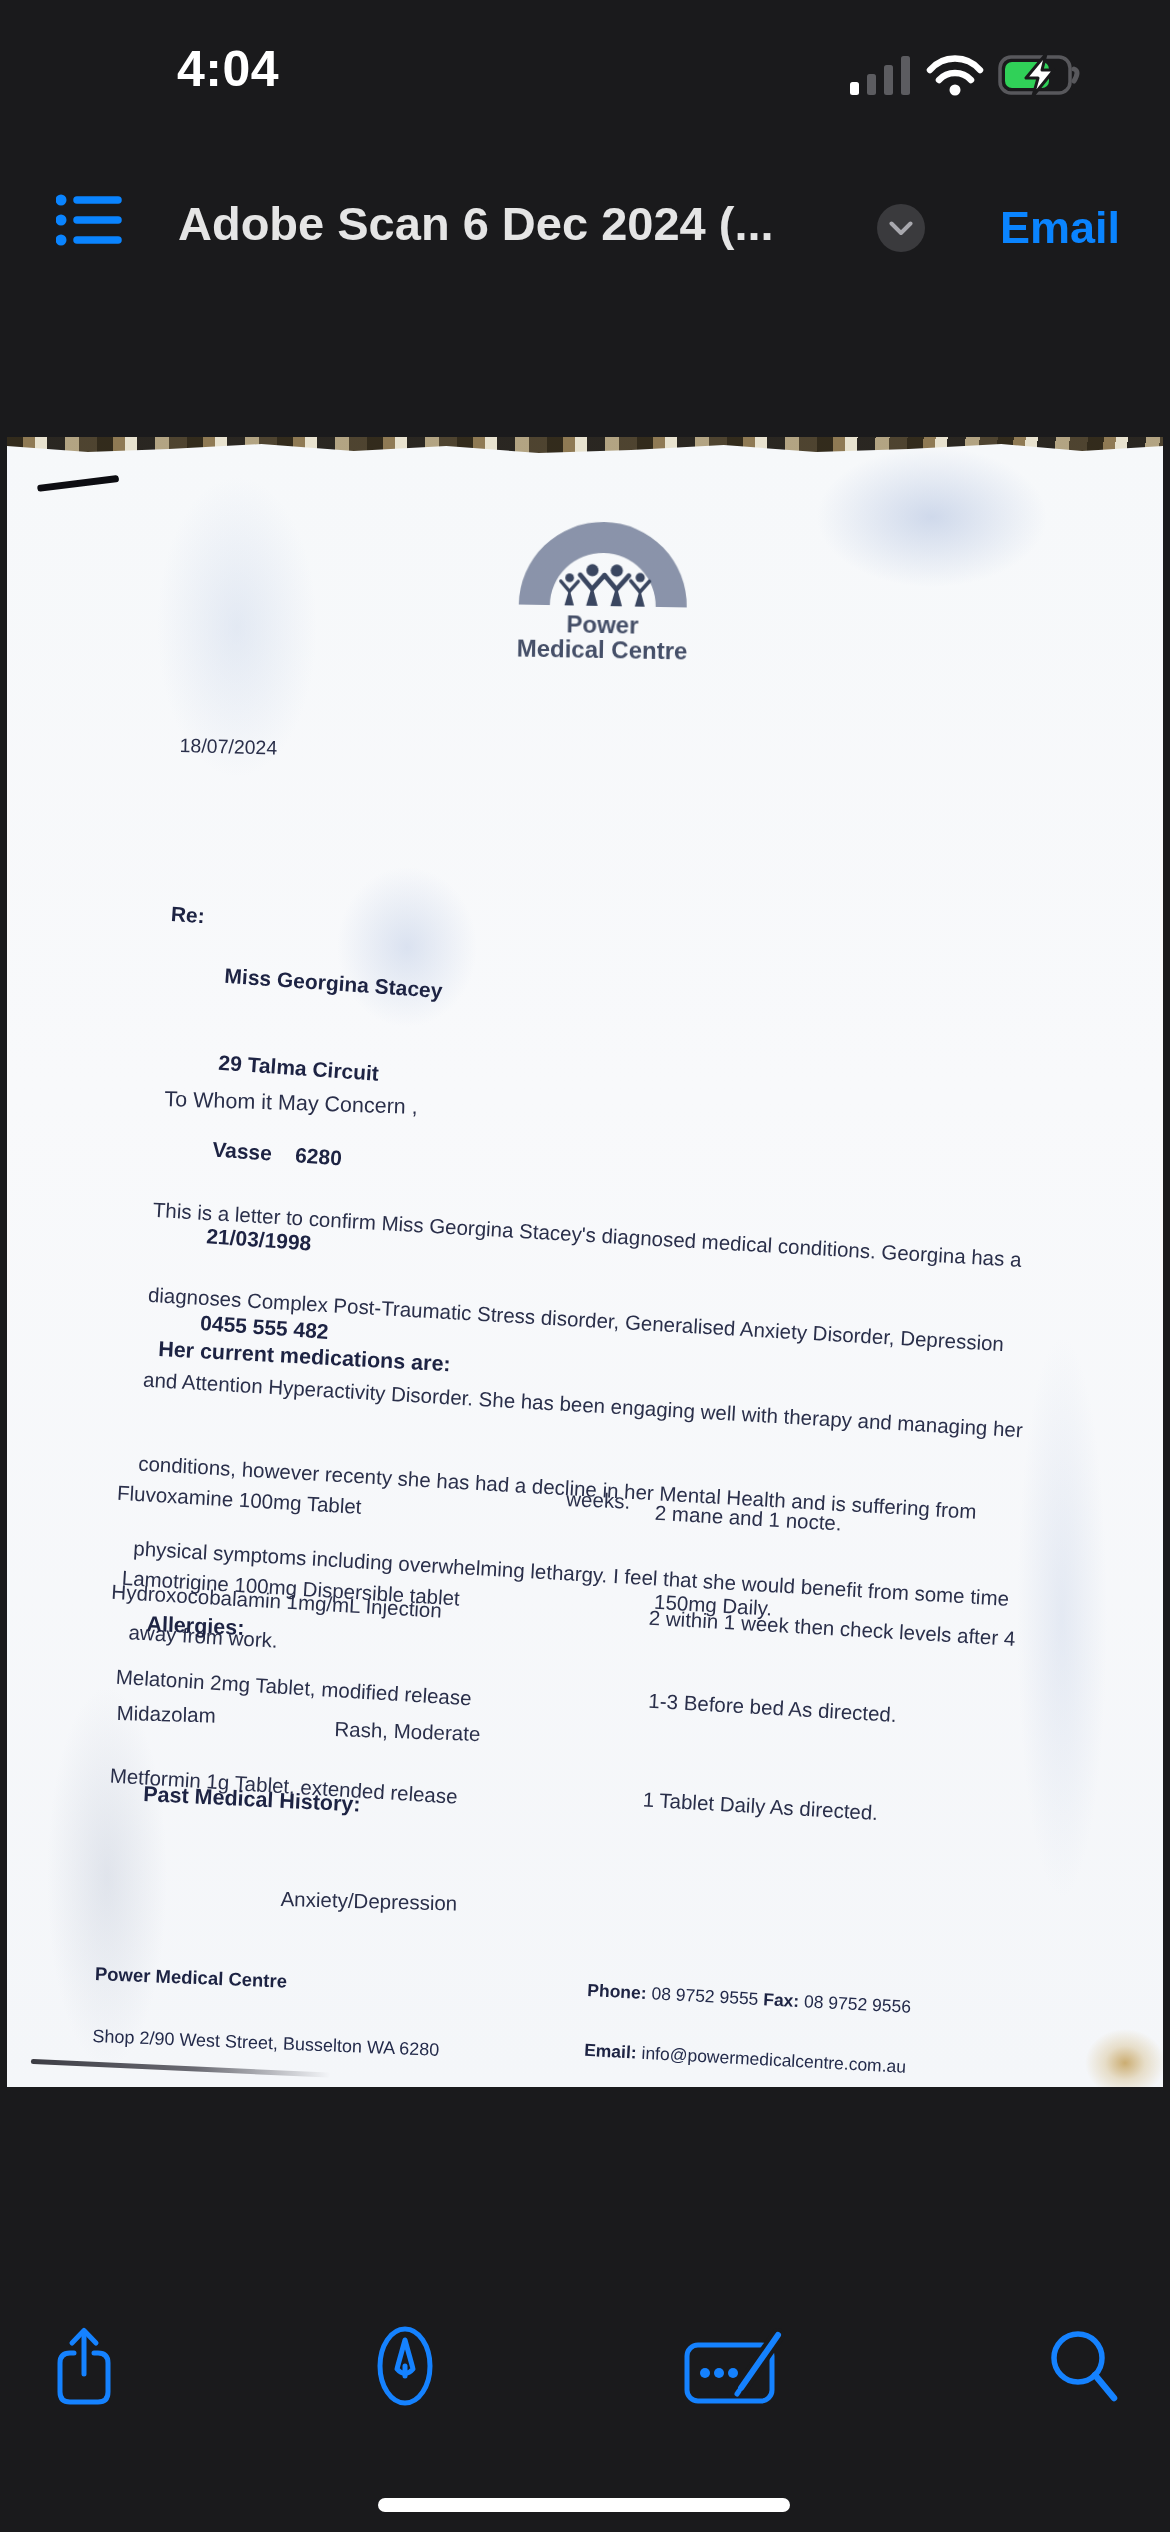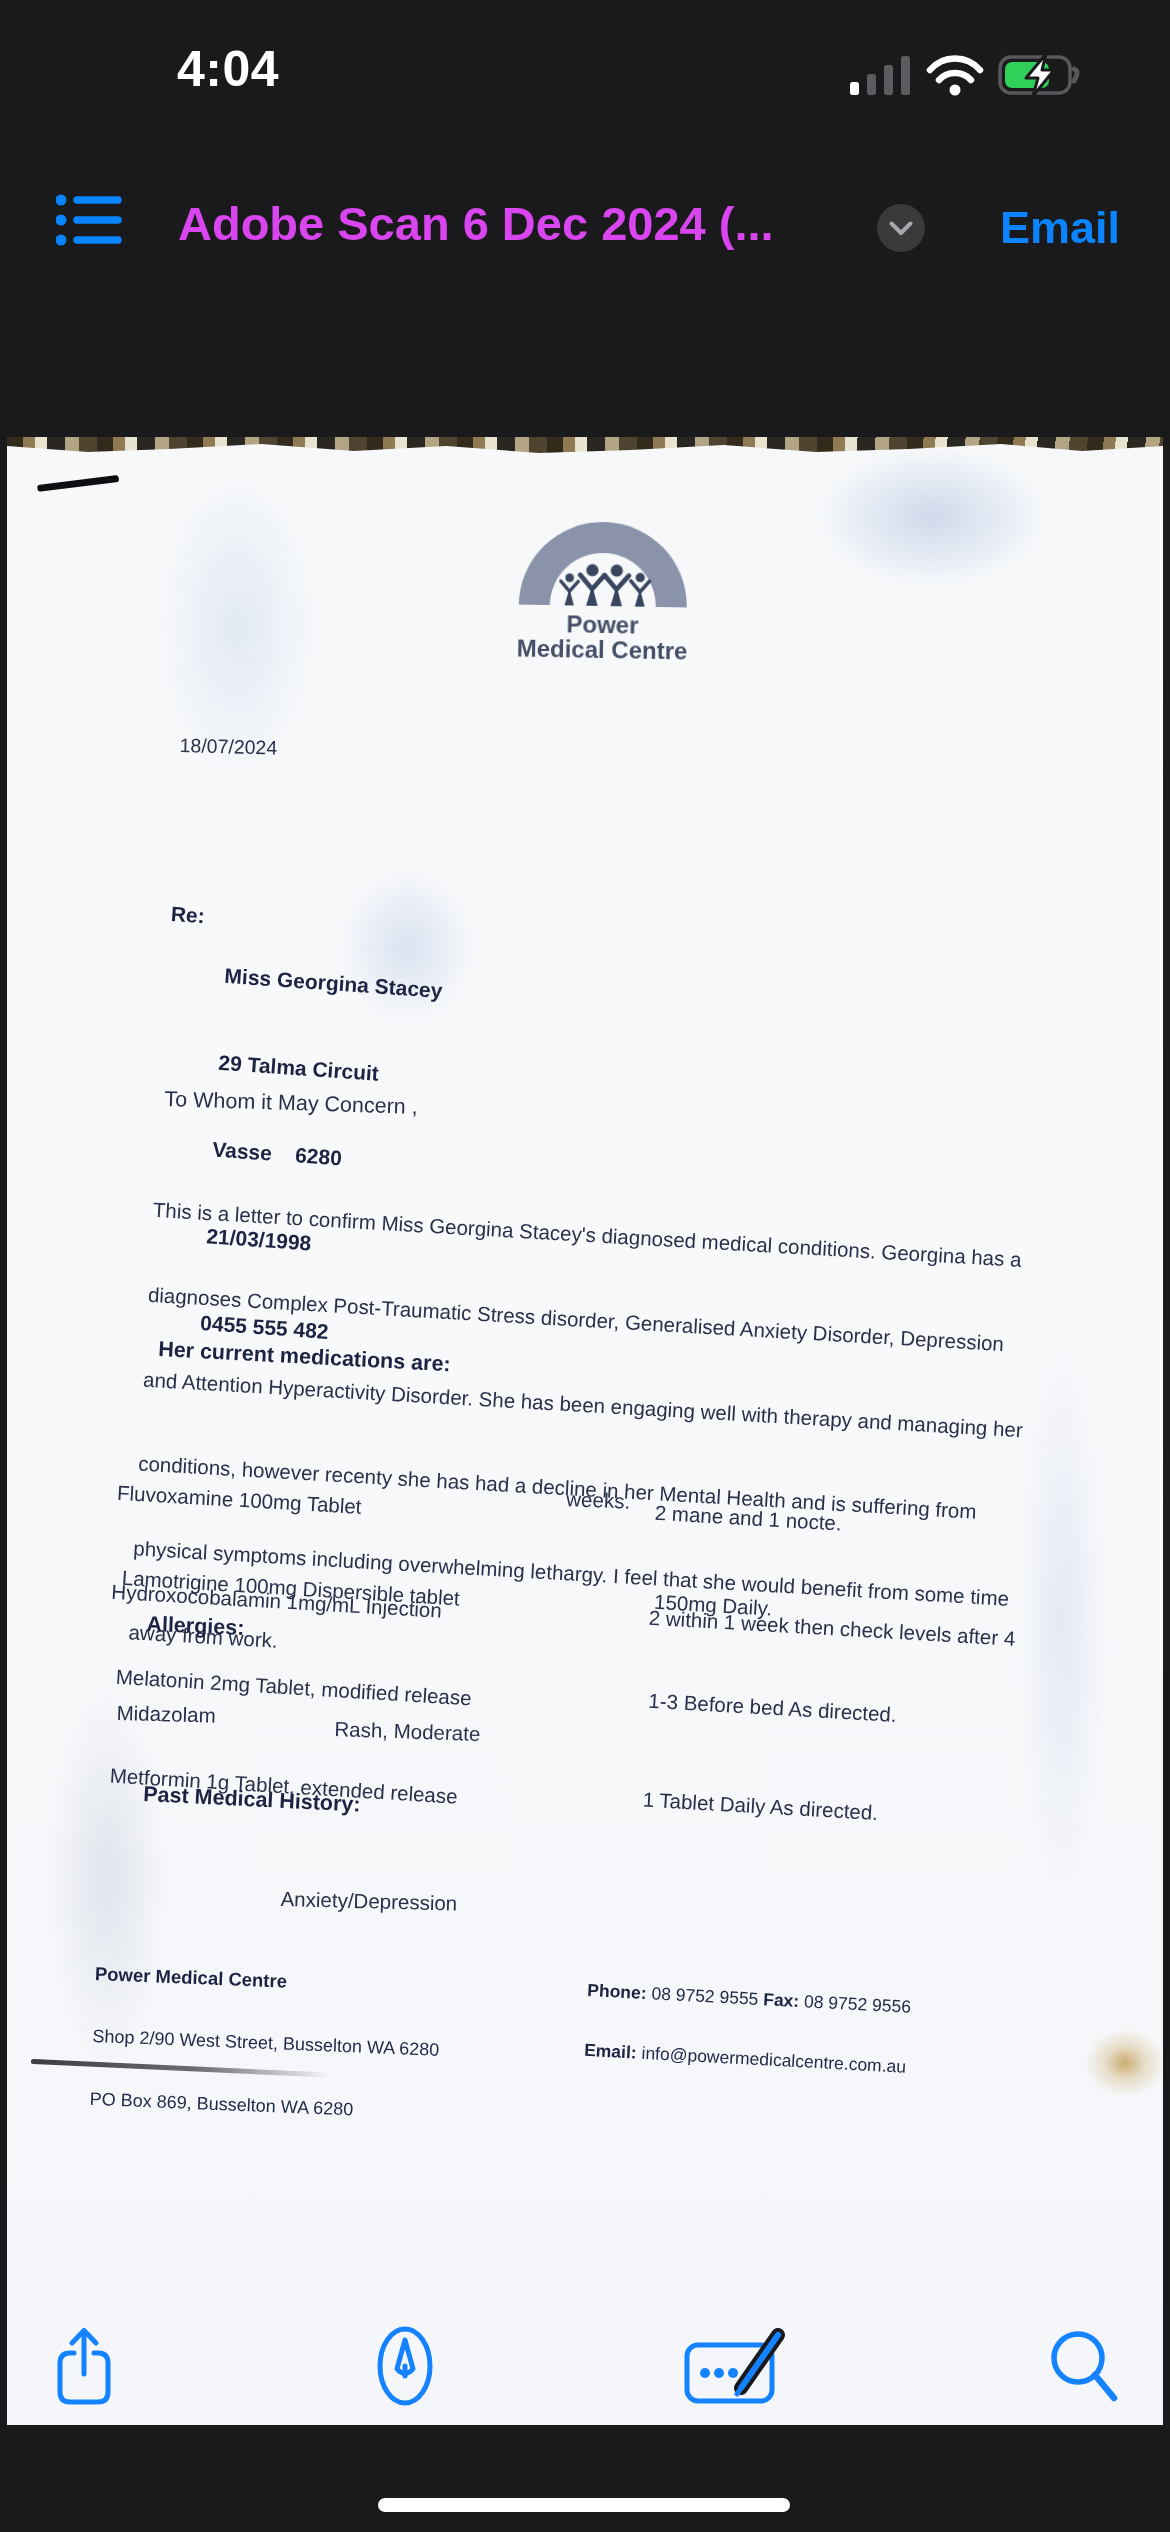--- a/index.html
+++ b/index.html
@@ -12,33 +12,33 @@
   
   .status-time{
     position:absolute;left:138px;top:40px;color:#fff;
     font-size:50px;font-weight:700;letter-spacing:.5px;margin-left:39px;
   }
   .status-icons{position:absolute;left:850px;top:54px;display:flex;align-items:flex-end;gap:14px;}
   
   .nav-menu{position:absolute;left:56px;top:192px;width:66px;height:56px;}
   .nav-title{
     position:absolute;left:178px;top:196px;width:700px;
-    color:#d946ef;font-size:47px;font-weight:700;white-space:nowrap;overflow:hidden;
+    color:#e5e5e5;font-size:47px;font-weight:700;white-space:nowrap;overflow:hidden;
   }
   .nav-chevron{
     position:absolute;left:877px;top:204px;width:48px;height:48px;border-radius:50%;
     background:#3a3a3d;display:flex;align-items:center;justify-content:center;
   }
   .nav-done{
     position:absolute;left:1000px;top:202px;color:#0a84ff;
     font-size:45px;font-weight:700;
   }
   
   .paper{
-    position:absolute;left:7px;top:437px;width:1156px;height:1988px;
+    position:absolute;left:7px;top:437px;width:1156px;height:1650px;
     background:linear-gradient(180deg,#f6f8fa 0%,#f8f9fb 40%,#f4f6f9 100%);
     overflow:hidden;
   }
   .rough-edge{
     position:absolute;left:0;top:0;width:100%;height:16px;
     background:repeating-linear-gradient(92deg,
       rgba(40,32,16,.95) 0 16px, rgba(125,100,55,.85) 16px 28px,
       rgba(215,200,155,.45) 28px 40px, rgba(20,16,10,.9) 40px 58px,
       rgba(150,128,80,.7) 58px 72px, rgba(60,48,26,.9) 72px 90px);
     clip-path:polygon(0 0,100% 0,100% 9px,93% 14px,86% 7px,78% 12px,70% 15px,62% 8px,

